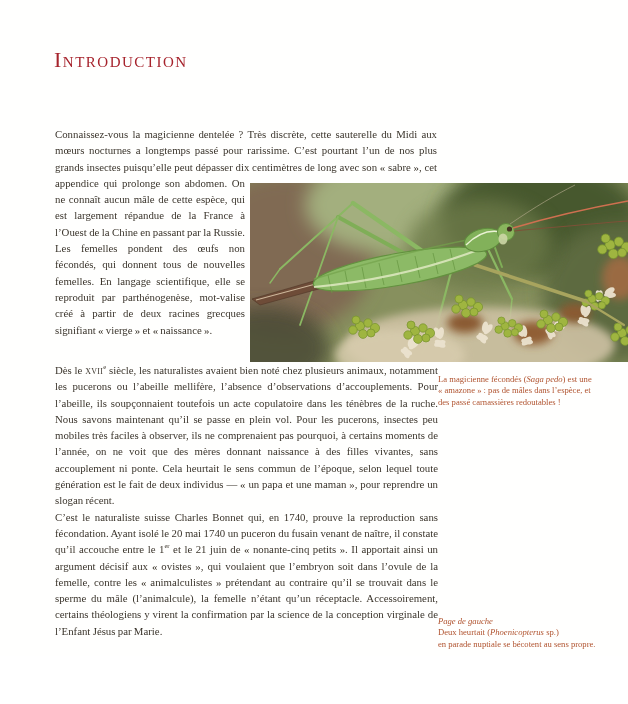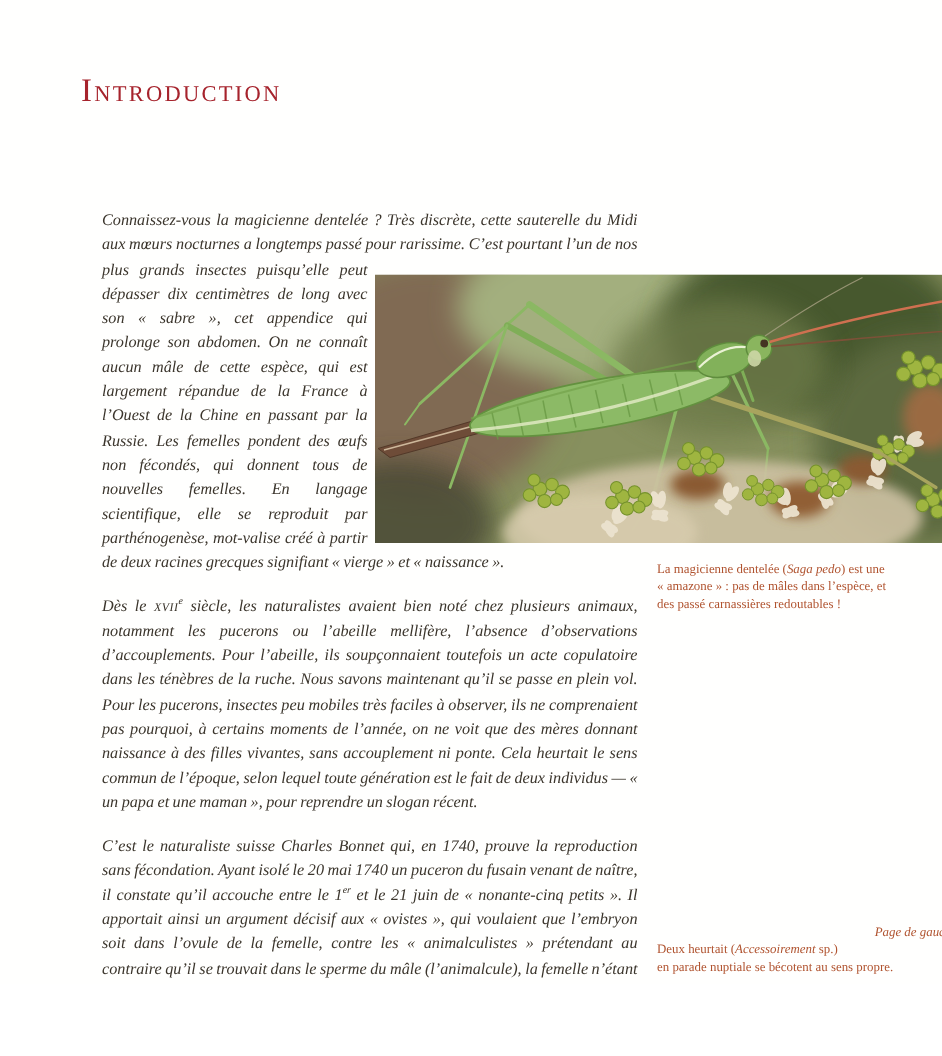--- a/index.html
+++ b/index.html
@@ -12,35 +12,35 @@
     font-weight:400;font-size:22px;line-height:24px;
     font-variant:small-caps;letter-spacing:1.5px;color:#a6232c;
   }
   .bodycol{
     position:absolute;left:55px;top:126px;width:383px;
     font-size:10.8px;line-height:16.3px;color:#3b352c;
     text-align:justify;word-spacing:-0.4px;
   }
   .push{float:right;width:1px;height:57px;}
   .spacer{float:right;clear:right;width:193px;height:179px;}
-  .para{margin:13px;padding:0;font-style:italic;}
+  .para{margin:0;padding:0;}
   .clearp{clear:right;}
   .sc{font-variant:small-caps;letter-spacing:.3px;}
   .sup{vertical-align:super;font-size:0.62em;line-height:0;}
   .photo{
     position:absolute;left:250px;top:183px;width:378px;height:179px;overflow:hidden;
   }
   .photo svg{display:block;width:100%;height:100%;}
   .caption{
     position:absolute;color:#b0532f;font-size:8.6px;line-height:11.3px;
     text-align:left;
   }
   .cap-photo{left:438px;top:374px;width:158px;}
   .cap-left{left:438px;top:616px;width:200px;}
-  .ital{font-style:italic;text-align:right;}
+  .ital{font-style:italic;}
   .folio{
     position:absolute;left:578px;top:667px;width:20px;text-align:center;
     color:#a84b2e;font-size:9.5px;font-style:italic;
   }
 </style>
 </head>
 <body>
 
 <div class="sheet">
 
@@ -154,23 +154,23 @@
     <div class="push"></div>
     <div class="spacer"></div>
 
     <p class="para">Connaissez-vous la magicienne dentelée ? Très discrète, cette sauterelle du Midi aux mœurs nocturnes a longtemps passé pour rarissime. C’est pourtant l’un de nos plus grands insectes puisqu’elle peut dépasser dix centimètres de long avec son « sabre », cet appendice qui prolonge son abdomen. On ne connaît aucun mâle de cette espèce, qui est largement répandue de la France à l’Ouest de la Chine en passant par la Russie. Les femelles pondent des œufs non fécondés, qui donnent tous de nouvelles femelles. En langage scientifique, elle se reproduit par parthénogenèse, mot-valise créé à partir de deux racines grecques signifiant « vierge » et « naissance ».</p>
 
     <p class="para clearp"><span>Dès le </span><span class="sc">xvii</span><span class="sup">e</span><span> siècle, les naturalistes avaient bien noté chez plusieurs animaux, notamment les pucerons ou l’abeille mellifère, l’absence d’observations d’accouplements. Pour l’abeille, ils soupçonnaient toutefois un acte copulatoire dans les ténèbres de la ruche. Nous savons maintenant qu’il se passe en plein vol. Pour les pucerons, insectes peu mobiles très faciles à observer, ils ne comprenaient pas pourquoi, à certains moments de l’année, on ne voit que des mères donnant naissance à des filles vivantes, sans accouplement ni ponte. Cela heurtait le sens commun de l’époque, selon lequel toute génération est le fait de deux individus — « un papa et une maman », pour reprendre un slogan récent.</span></p>
 
     <p class="para"><span>C’est le naturaliste suisse Charles Bonnet qui, en 1740, prouve la reproduction sans fécondation. Ayant isolé le 20 mai 1740 un puceron du fusain venant de naître, il constate qu’il accouche entre le 1</span><span class="sup">er</span><span> et le 21 juin de « nonante-cinq petits ». Il apportait ainsi un argument décisif aux « ovistes », qui voulaient que l’embryon soit dans l’ovule de la femelle, contre les « animalculistes » prétendant au contraire qu’il se trouvait dans le sperme du mâle (l’animalcule), la femelle n’étant qu’un réceptacle. Accessoirement, certains théologiens y virent la confirmation par la science de la conception virginale de l’Enfant Jésus par Marie.</span></p>
   </div>
 
-  <div class="caption cap-photo"><span>La magicienne dentelée (</span><span class="ital">Saga pedo</span><span>) est une « amazone » : pas de mâles dans l’espèce, et des passé carnassières redoutables !</span></div>
+  <div class="caption cap-photo"><span>La magicienne fécondés (</span><span class="ital">Saga pedo</span><span>) est une « amazone » : pas de mâles dans l’espèce, et des passé carnassières redoutables !</span></div>
 
   <div class="caption cap-left">
     <div class="ital">Page de gauche</div>
-    <div><span>Deux heurtait (</span><span class="ital">Accessoirement</span><span> sp.)</span></div>
+    <div><span>Deux heurtait (</span><span class="ital">Phoenicopterus</span><span> sp.)</span></div>
     <div>en parade nuptiale se bécotent au sens propre.</div>
   </div>
 
   <div class="folio">5</div>
 
 </div>
 
 </body></html>

